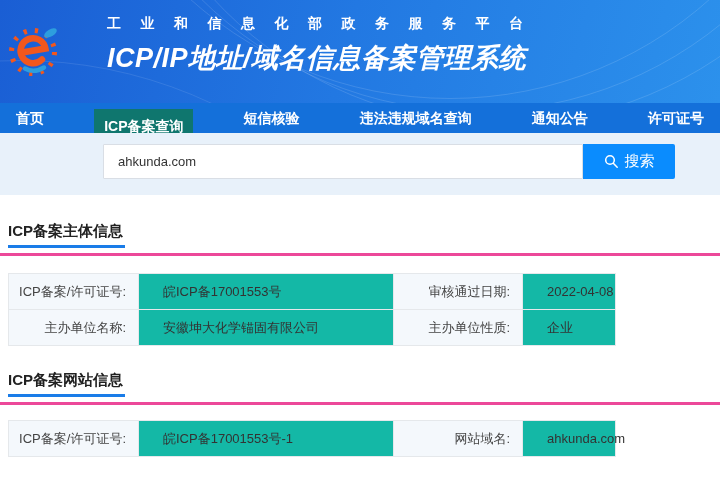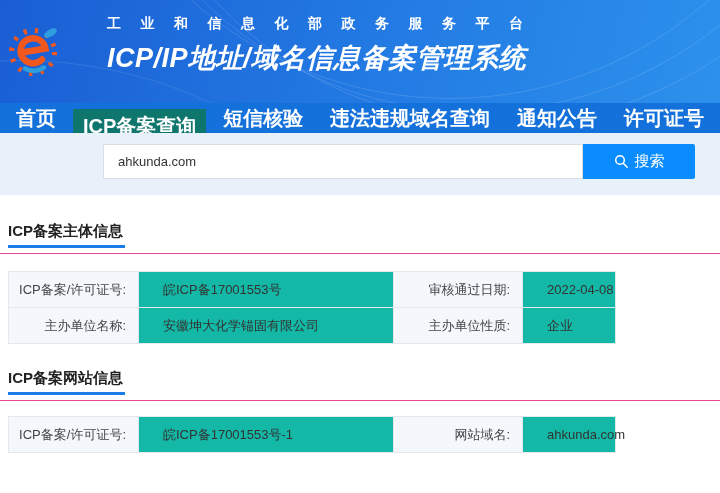--- a/index.html
+++ b/index.html
@@ -25,45 +25,45 @@
   .platform-title { font-size: 14px; font-weight: 700; letter-spacing: 19.5px; }
   .system-title { font-size: 27px; font-weight: 700; margin-top: 7px; letter-spacing: 0.5px; font-style: italic; }
 
   
   .navbar {
     height: 30px; background: #1470da;
     display: flex; justify-content: space-between; align-items: flex-end;
     padding: 0 6px; position: relative;
   }
   .nav-item {
-    color: #fff; font-size: 20px; font-weight: 700; text-decoration: none;
+    color: #fff; font-size: 14px; font-weight: 700; text-decoration: none;
     height: 30px; line-height: 30px; padding: 0 10px; white-space: nowrap; cursor: pointer;
   }
   .nav-item.active {
     background: #0f766e; height: 24px; line-height: 34px; padding: 0 10px;
   }
 
   
   .search-band { position: relative; height: 62px; background: #e8f1fa; }
   .search-input {
     position: absolute; left: 103px; top: 11px; width: 480px; height: 35px;
     border: 1px solid #d9dee5; background: #fff; padding: 0 10px 0 14px;
     font-size: 13px; color: #333; outline: none; border-radius: 1px;
     font-family: "Liberation Sans", sans-serif;
   }
   .search-button {
-    position: absolute; left: 583px; top: 11px; width: 112px; height: 35px;
+    position: absolute; left: 583px; top: 11px; width: 92px; height: 35px;
     background: #0a8cfe; border: none; color: #fff; font-size: 15px;
     display: flex; align-items: center; justify-content: center; gap: 6px;
     cursor: pointer; border-radius: 0 2px 2px 0;
     font-family: "Liberation Sans", sans-serif;
   }
 
   
-  .section-head { border-bottom: 1px solid #ec4899; }
+  .section-head { border-bottom: 3px solid #ec4899; }
   .section-head.first { padding-top: 27px; }
   .section-head.second { padding-top: 25px; }
   .section-title {
     display: inline-block; margin: 0 0 5px 8px; padding: 0 2px 4px 0;
     font-size: 15px; font-weight: 700; color: #222;
     border-bottom: 3px solid #1a7ce8;
   }
 
   table.info-table {
     border-collapse: collapse; table-layout: fixed;

